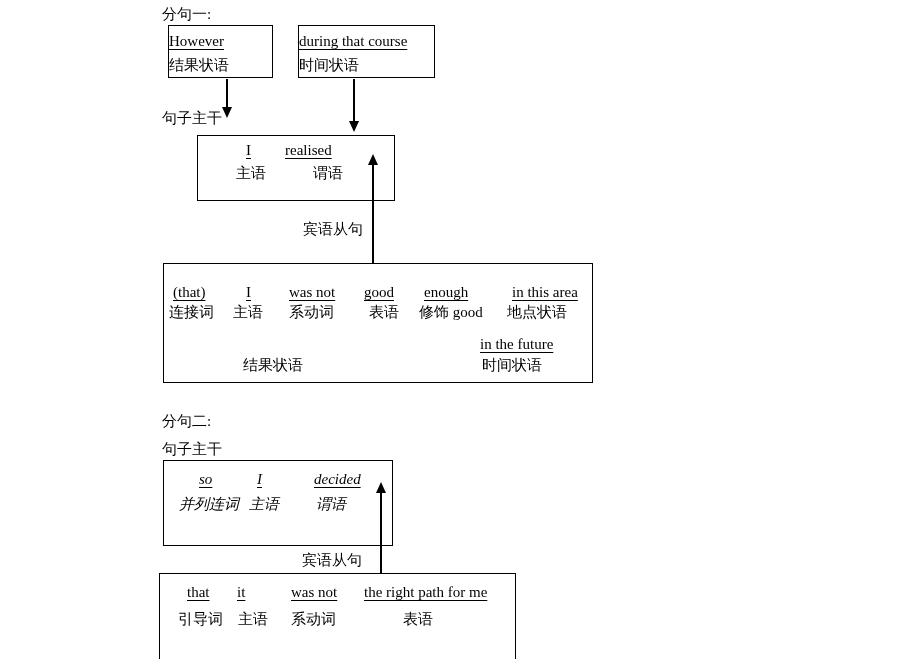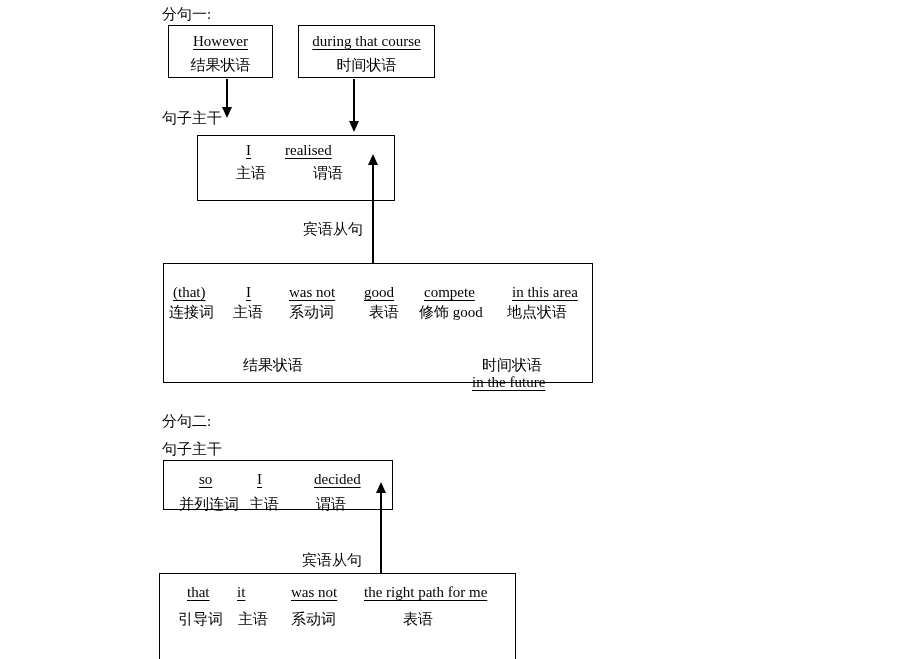--- a/index.html
+++ b/index.html
@@ -12,21 +12,21 @@
     overflow:hidden;
   }
   .abs{position:absolute;white-space:nowrap;line-height:1.1;}
   .zh{font-size:15px;}
   .en{font-size:15px;text-decoration:underline;text-underline-offset:3px;}
   .dbox{position:absolute;border:1.5px solid #000;box-sizing:border-box;background:transparent;}
   .vline{position:absolute;width:1.5px;background:#000;}
   .ahead{position:absolute;width:0;height:0;}
   .ahead.down{border-left:5px solid transparent;border-right:5px solid transparent;border-top:11px solid #000;}
   .ahead.up{border-left:5px solid transparent;border-right:5px solid transparent;border-bottom:11px solid #000;}
-  .centered{left:0;right:0;text-align:center;}
+  .centered{left:0;right:0;}
 </style>
 </head>
 <body>
 
 <div id="canvas">
 
   <div class="abs zh" style="left:162px;top:6px;">分句一:</div>
 
   <div class="dbox" style="left:168px;top:25px;width:105px;height:53px;">
     <div class="abs en centered" style="top:7px;">However</div>
@@ -62,40 +62,40 @@
     <div class="vline" style="left:372px;top:164px;height:99px;"></div>
   </div>
 
   <div class="abs zh" style="left:303px;top:221px;">宾语从句</div>
 
   <div class="dbox" style="left:163px;top:263px;width:430px;height:120px;padding-left:44px;">
     <div class="abs en" style="left:9px;top:20px;">(that)</div>
     <div class="abs en" style="left:82px;top:20px;">I</div>
     <div class="abs en" style="left:125px;top:20px;">was not</div>
     <div class="abs en" style="left:200px;top:20px;">good</div>
-    <div class="abs en" style="left:260px;top:20px;">compete</div>
+    <div class="abs en" style="left:260px;top:20px;">enough</div>
     <div class="abs en" style="left:348px;top:20px;">in this area</div>
 
     <div class="abs zh" style="left:5px;top:40px;">连接词</div>
     <div class="abs zh" style="left:69px;top:40px;">主语</div>
     <div class="abs zh" style="left:125px;top:40px;">系动词</div>
     <div class="abs zh" style="left:205px;top:40px;">表语</div>
     <div class="abs zh" style="left:255px;top:40px;">修饰 good</div>
     <div class="abs zh" style="left:343px;top:40px;">地点状语</div>
 
-    <div class="abs en" style="left:308px;top:72px;margin-top:38px;">in the future</div>
+    <div class="abs en" style="left:316px;top:72px;">in the future</div>
 
     <div class="abs zh" style="left:79px;top:93px;">结果状语</div>
     <div class="abs zh" style="left:318px;top:93px;">时间状语</div>
   </div>
 
   <div class="abs zh" style="left:162px;top:413px;">分句二:</div>
   <div class="abs zh" style="left:162px;top:441px;">句子主干</div>
 
-  <div class="dbox" style="left:163px;top:460px;width:230px;height:50px;">
+  <div class="dbox" style="left:163px;top:460px;width:230px;height:86px;font-style:italic;">
     <div class="abs en" style="left:35px;top:10px;">so</div>
     <div class="abs en" style="left:93px;top:10px;">I</div>
     <div class="abs en" style="left:150px;top:10px;">decided</div>
     <div class="abs zh" style="left:15px;top:35px;">并列连词</div>
     <div class="abs zh" style="left:85px;top:35px;">主语</div>
     <div class="abs zh" style="left:152px;top:35px;">谓语</div>
   </div>
 
   <div>
     <div class="ahead up" style="left:376px;top:482px;"></div>

